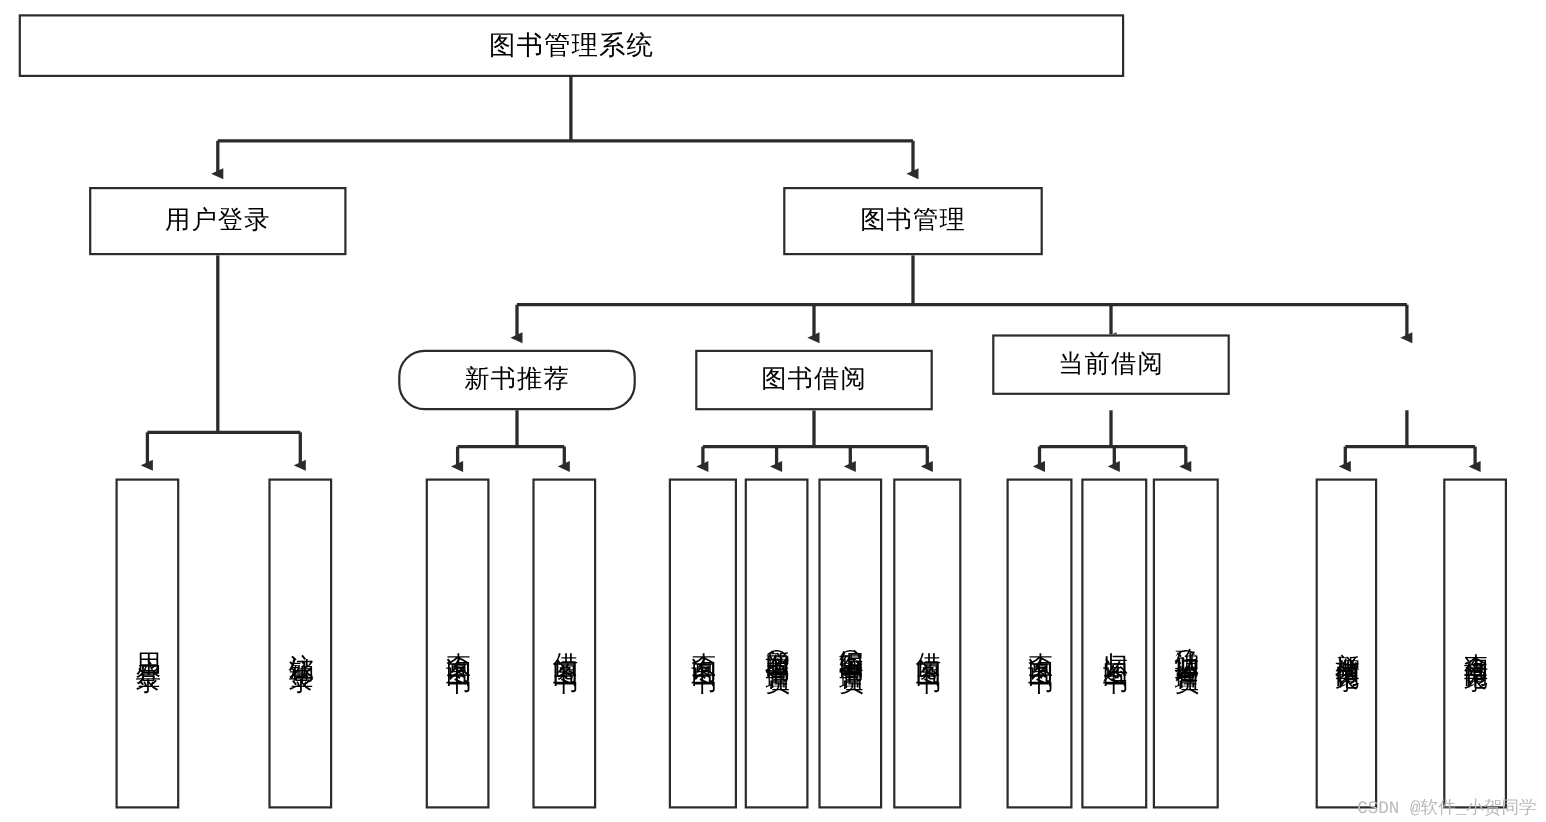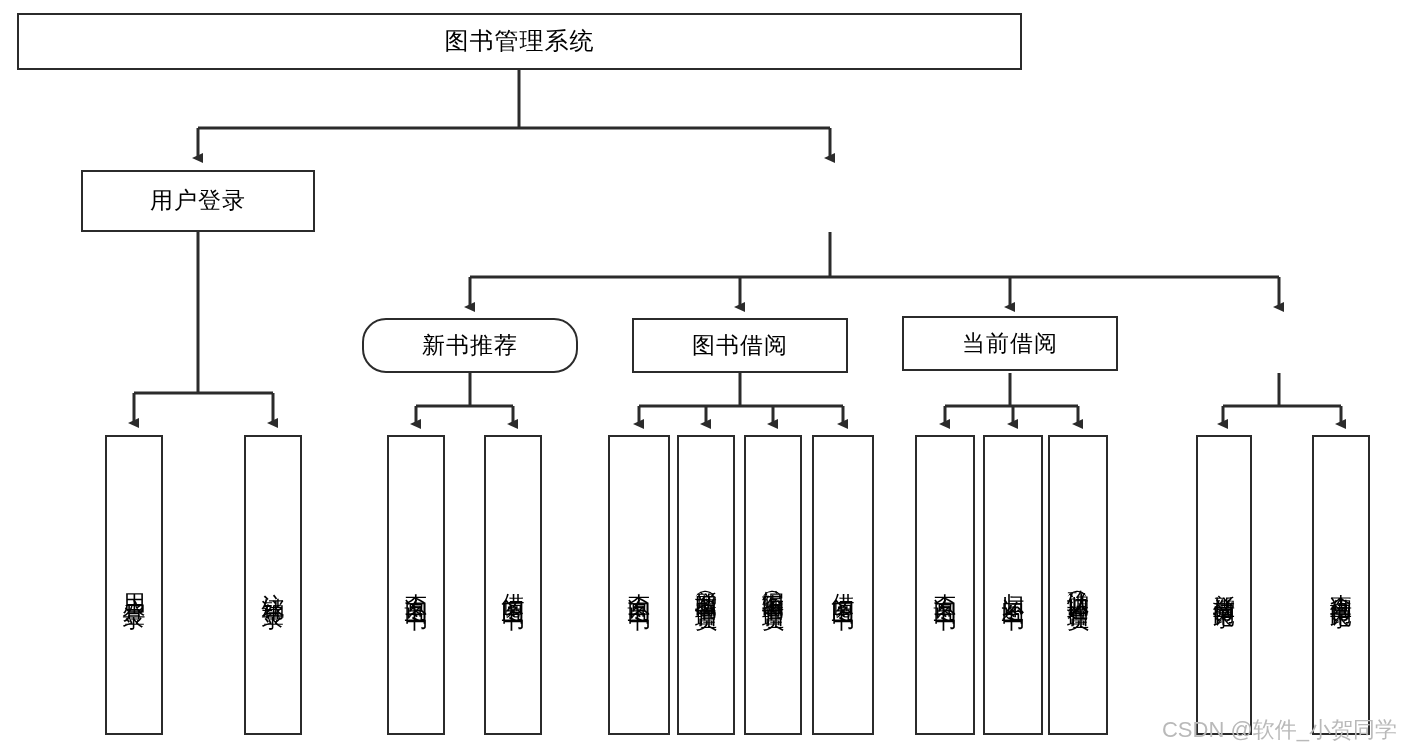--- a/index.html
+++ b/index.html
@@ -57,25 +57,25 @@
     max-height:282px;
   }
   .node.vert.tall .label{
     letter-spacing:3px;
     font-size:22px;
   }
   #watermark{
     position:absolute;
     right:8px;
     bottom:2px;
-    font-size:22px;
+    font-size:16px;
     color:#b9b9b9;
     z-index:5;
     white-space:nowrap;
-    font-family:Liberation Sans, sans-serif;
+    font-family:Liberation Mono, monospace;
   }
 </style>
 </head>
 <body>
 
 <div id="diagram">
 
   <svg id="edges" viewBox="0 0 1405 747" width="1405" height="747">
     <defs>
       <marker id="arrow" markerWidth="12" markerHeight="12" refX="6" refY="6" orient="auto" markerUnits="userSpaceOnUse">
@@ -126,28 +126,31 @@
     </g>
   </svg>
 
   <div class="node horiz root" style="left:17px;top:13px;width:1005px;height:57px;">
     <span class="label">图书管理系统</span>
   </div>
 
   <div class="node horiz" style="left:81px;top:170px;width:234px;height:62px;">
     <span class="label">用户登录</span>
   </div>
+  <div class="node horiz" style="left:712px;top:170px;width:236px;height:62px;">
+    <span class="label">图书管理</span>
+  </div>
 
   <div class="node horiz" style="left:362px;top:318px;width:216px;height:55px;border-radius:24px;">
     <span class="label">新书推荐</span>
   </div>
   <div class="node horiz" style="left:632px;top:318px;width:216px;height:55px;">
     <span class="label">图书借阅</span>
   </div>
-  <div class="node horiz" style="left:902px;top:316px;width:216px;height:55px;">
+  <div class="node horiz" style="left:902px;top:304px;width:216px;height:55px;">
     <span class="label">当前借阅</span>
   </div>
 
   <div class="node vert" style="left:105px;top:435px;width:58px;height:300px;">
     <span class="label">用户登录</span>
   </div>
   <div class="node vert" style="left:244px;top:435px;width:58px;height:300px;">
     <span class="label">注销登录</span>
   </div>
 

